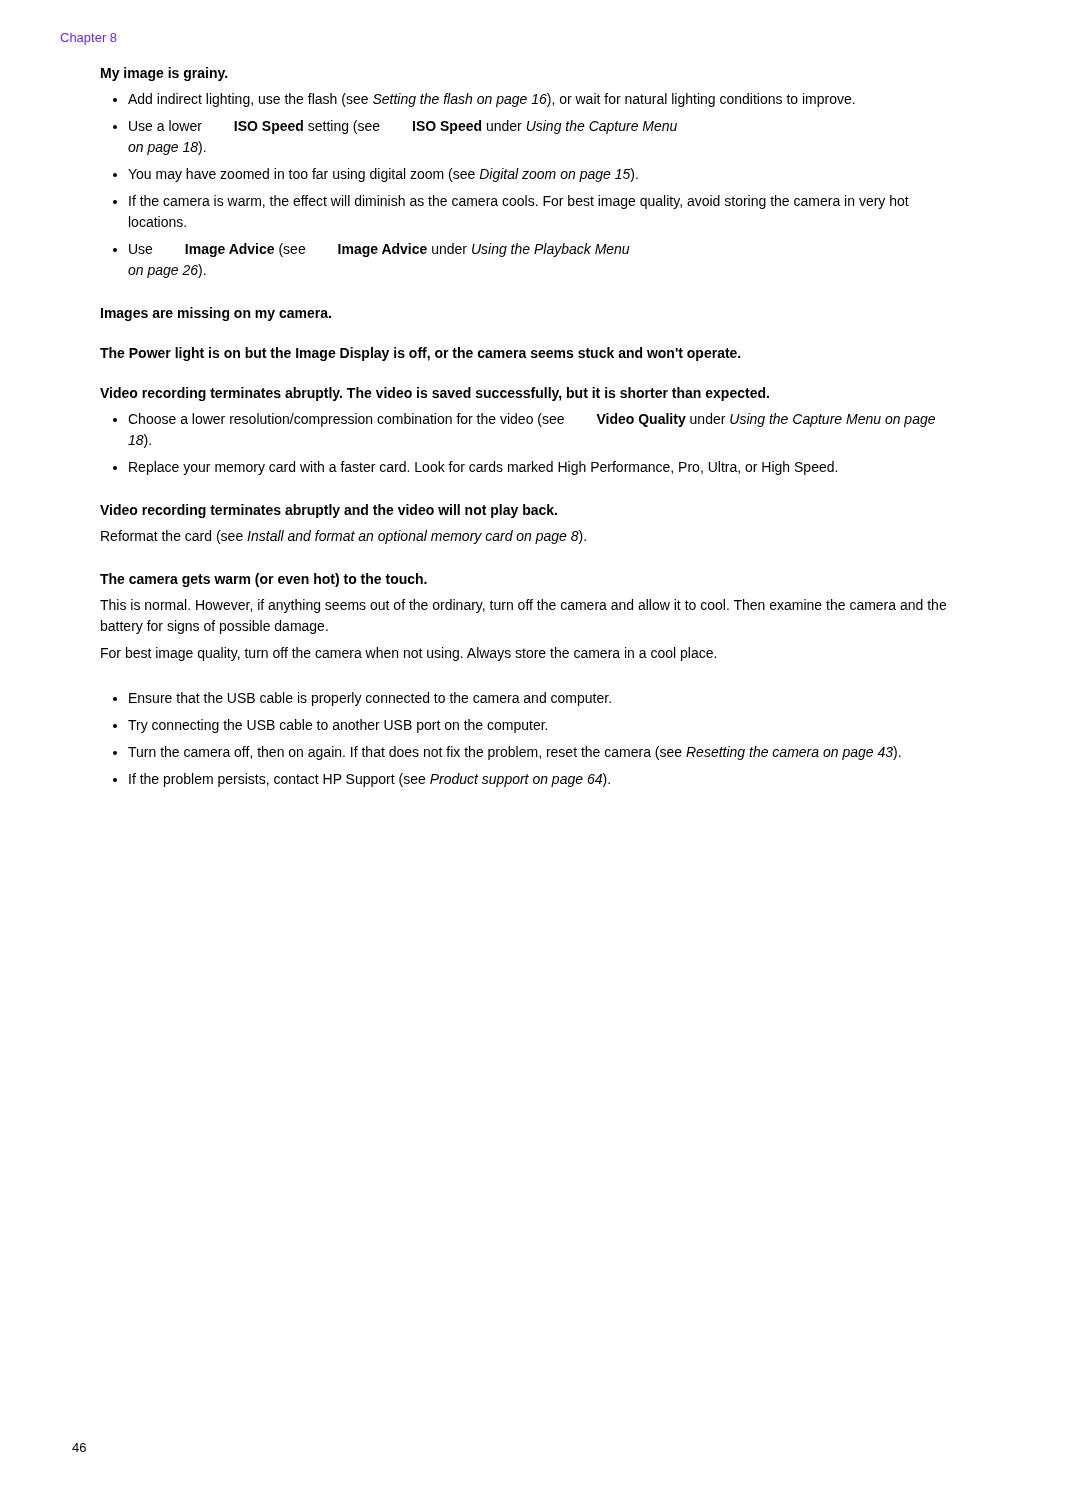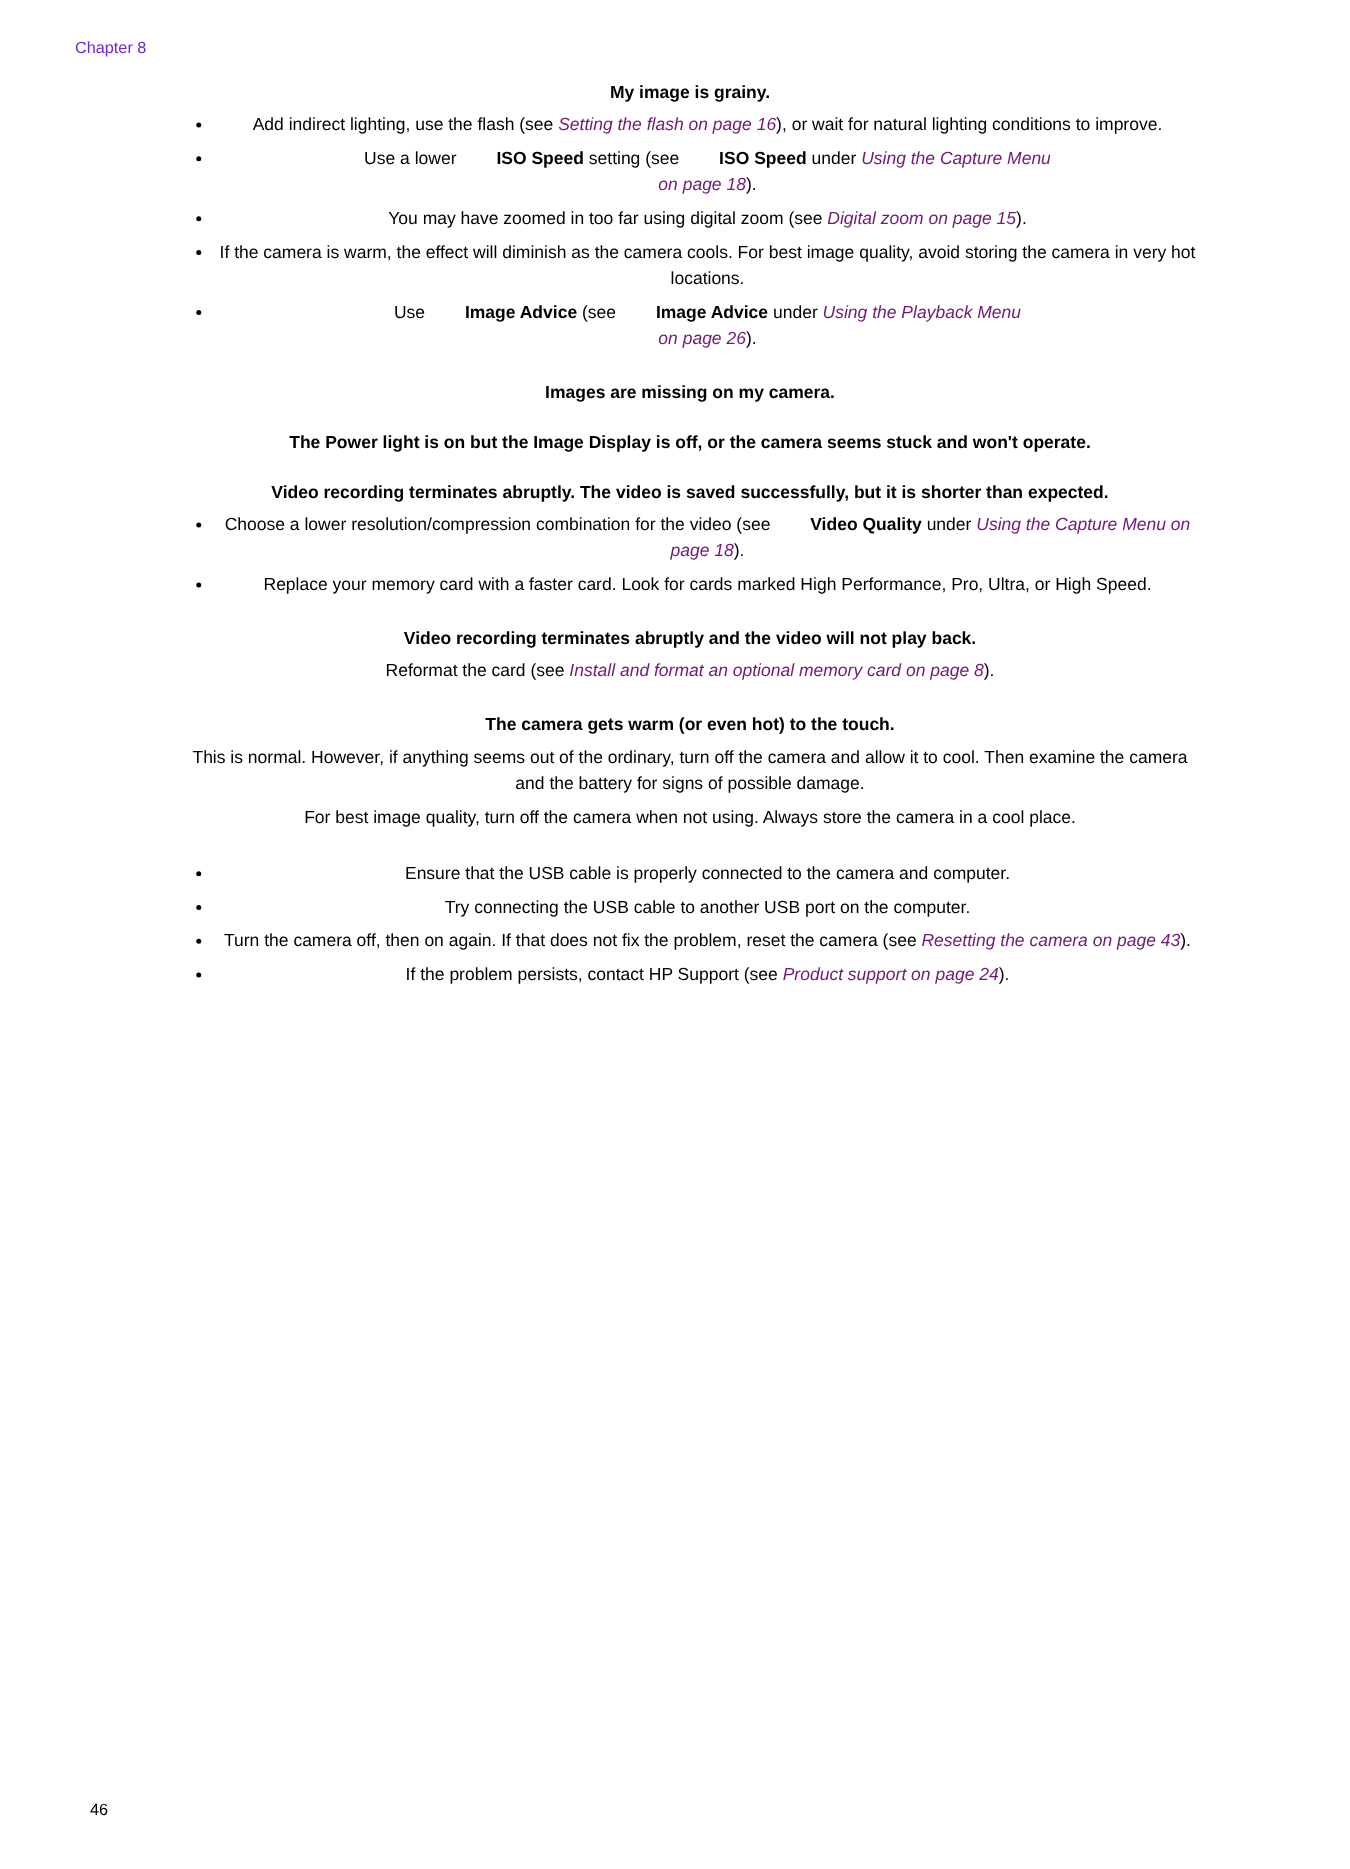--- a/index.html
+++ b/index.html
@@ -21,23 +21,22 @@
       color: #6d28d9;
       margin-bottom: 20px;
     }
     .page-number {
       position: absolute;
       bottom: 40px;
       left: 72px;
       font-size: 13px;
     }
     .content-wrapper {
-      margin-left: 84px;
+      margin-left: 40px;
       margin-right: 60px;
-      text-align: center;
     }
     .section {
       margin-bottom: 24px;
     }
     .section-title {
       font-weight: bold;
       font-size: 14px;
       margin-bottom: 8px;
     }
     .section-body {
@@ -47,21 +46,21 @@
     ul.bullet-list {
       list-style: disc;
       padding-left: 28px;
       margin-top: 4px;
     }
     ul.bullet-list li {
       margin-bottom: 6px;
       line-height: 1.5;
     }
     a.link, .link {
-      color: #701a75;
+      color: #000000;
       text-decoration: none;
       font-style: italic;
     }
     .bold {
       font-weight: bold;
       padding-left: 28px;
     }
     .camera-icon {
       font-size: 13px;
       font-weight: bold;
@@ -144,21 +143,21 @@
       <li>
         Ensure that the USB cable is properly connected to the camera and computer.
       </li>
       <li>
         Try connecting the USB cable to another USB port on the computer.
       </li>
       <li>
         Turn the camera off, then on again. If that does not fix the problem, reset the camera (see <a class="link">Resetting the camera on page 43</a>).
       </li>
       <li>
-        If the problem persists, contact HP Support (see <a class="link">Product support on page 24</a>).
+        If the problem persists, contact HP Support (see <a class="link">Product support on page 64</a>).
       </li>
     </ul>
   </div>
 
 </div>
 
 <div class="page-number">
   <span>46</span>
 </div>
 

